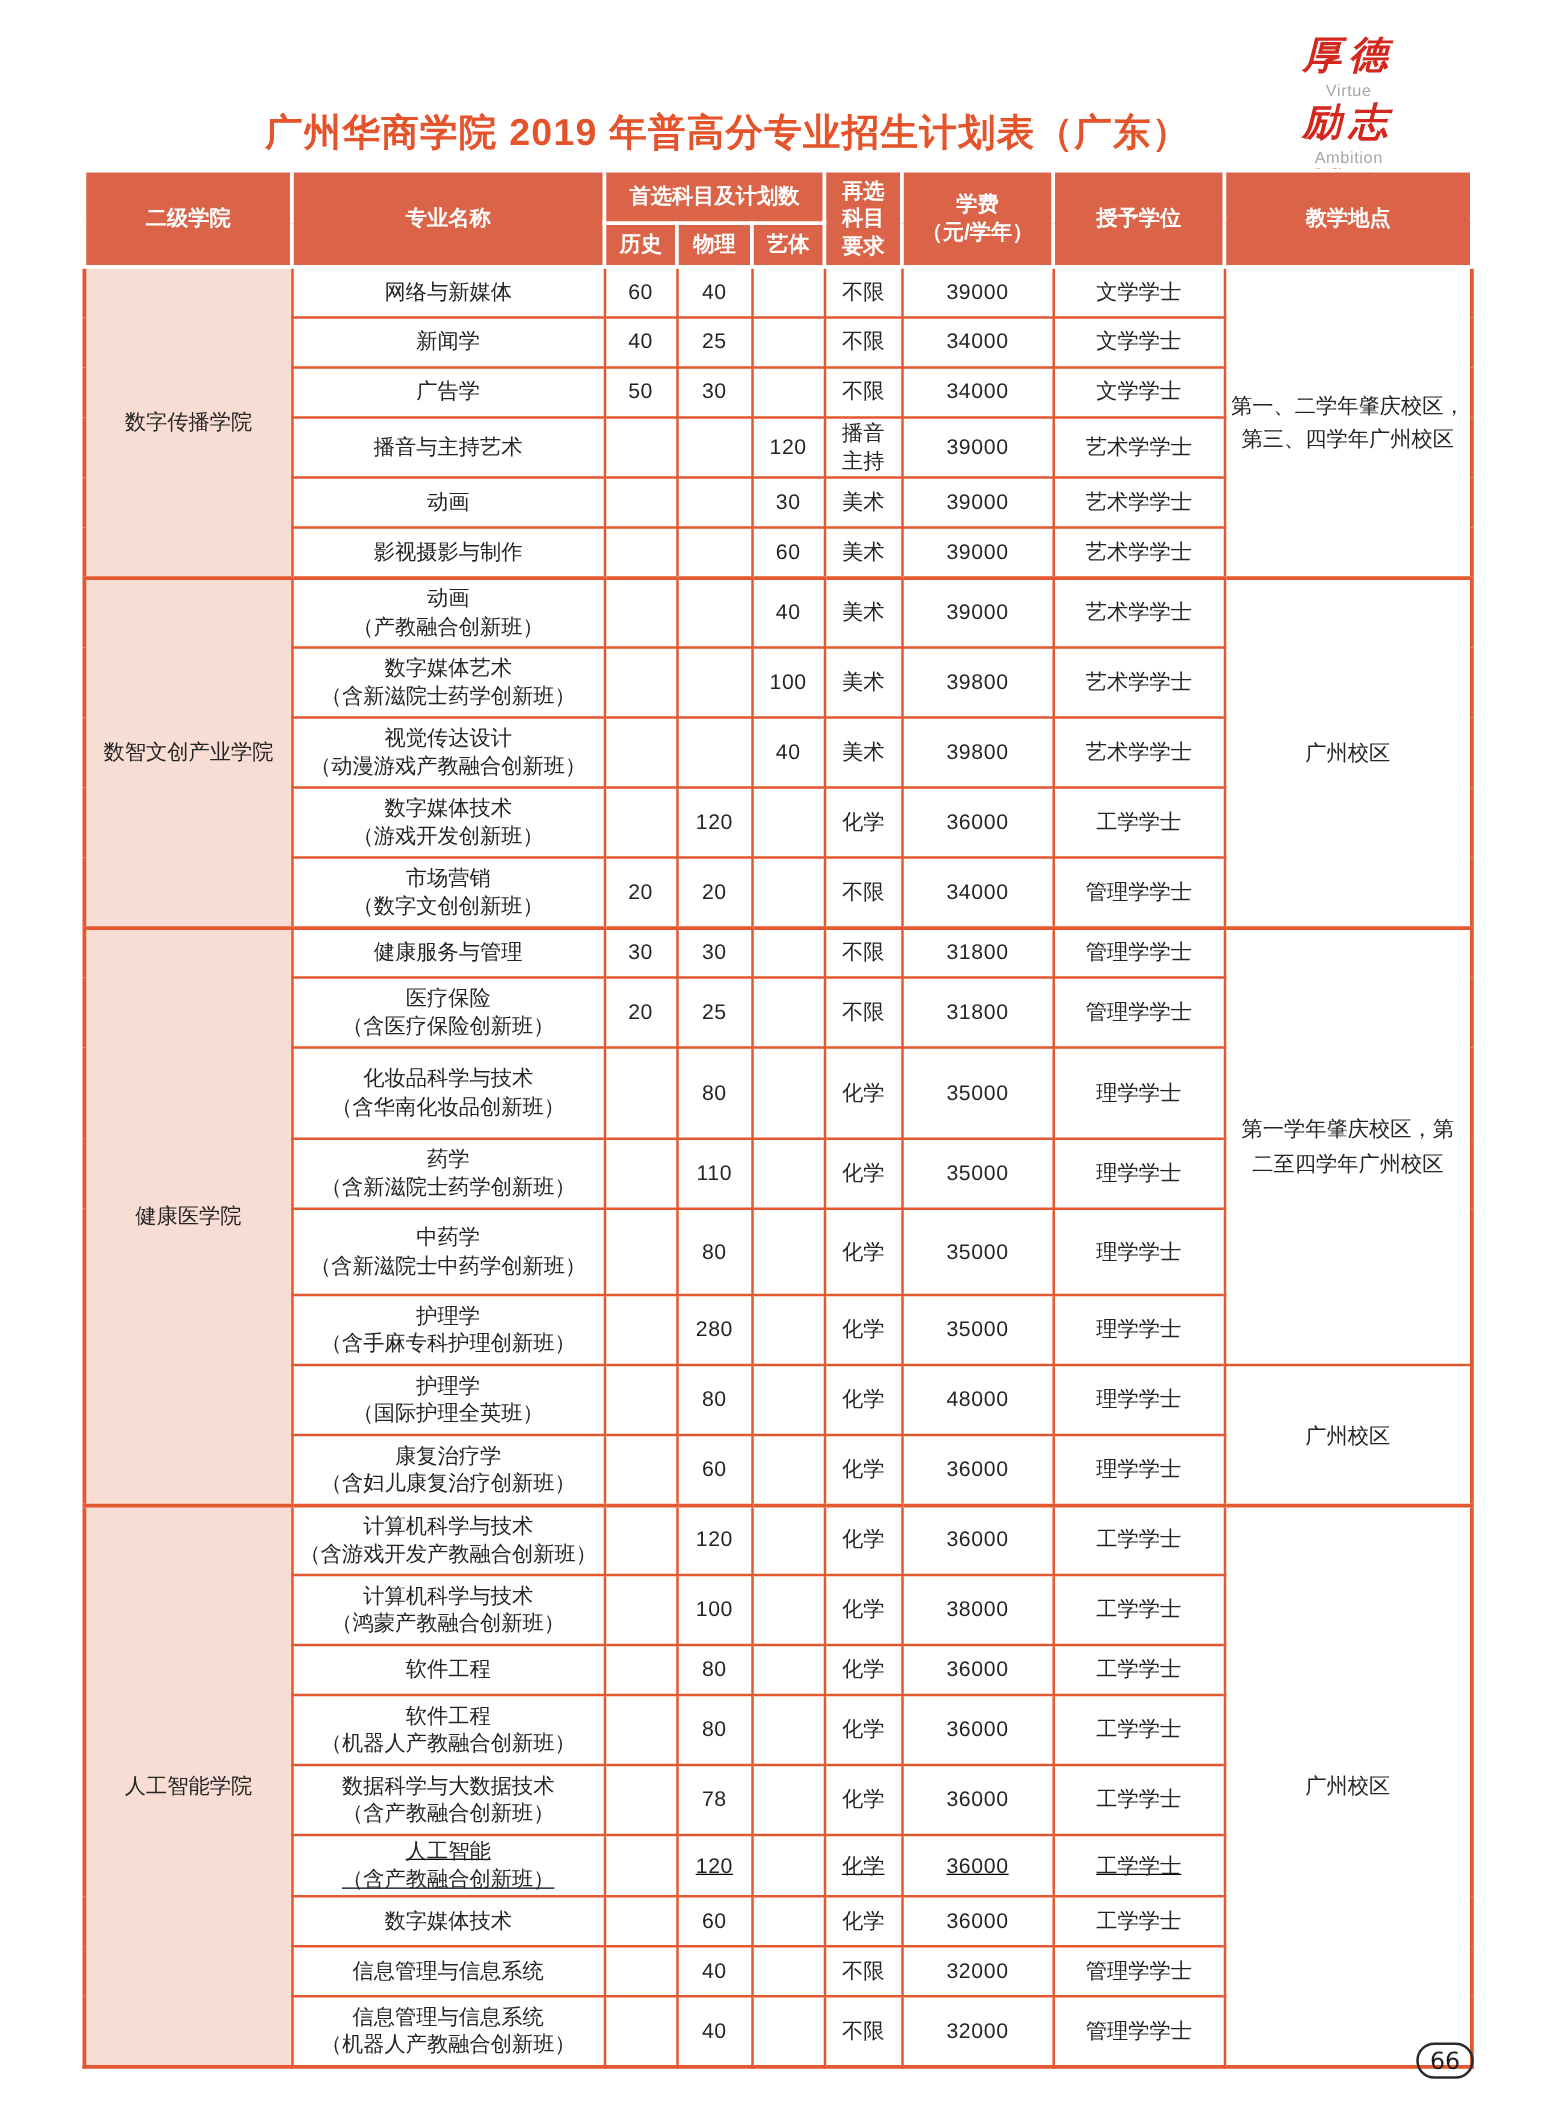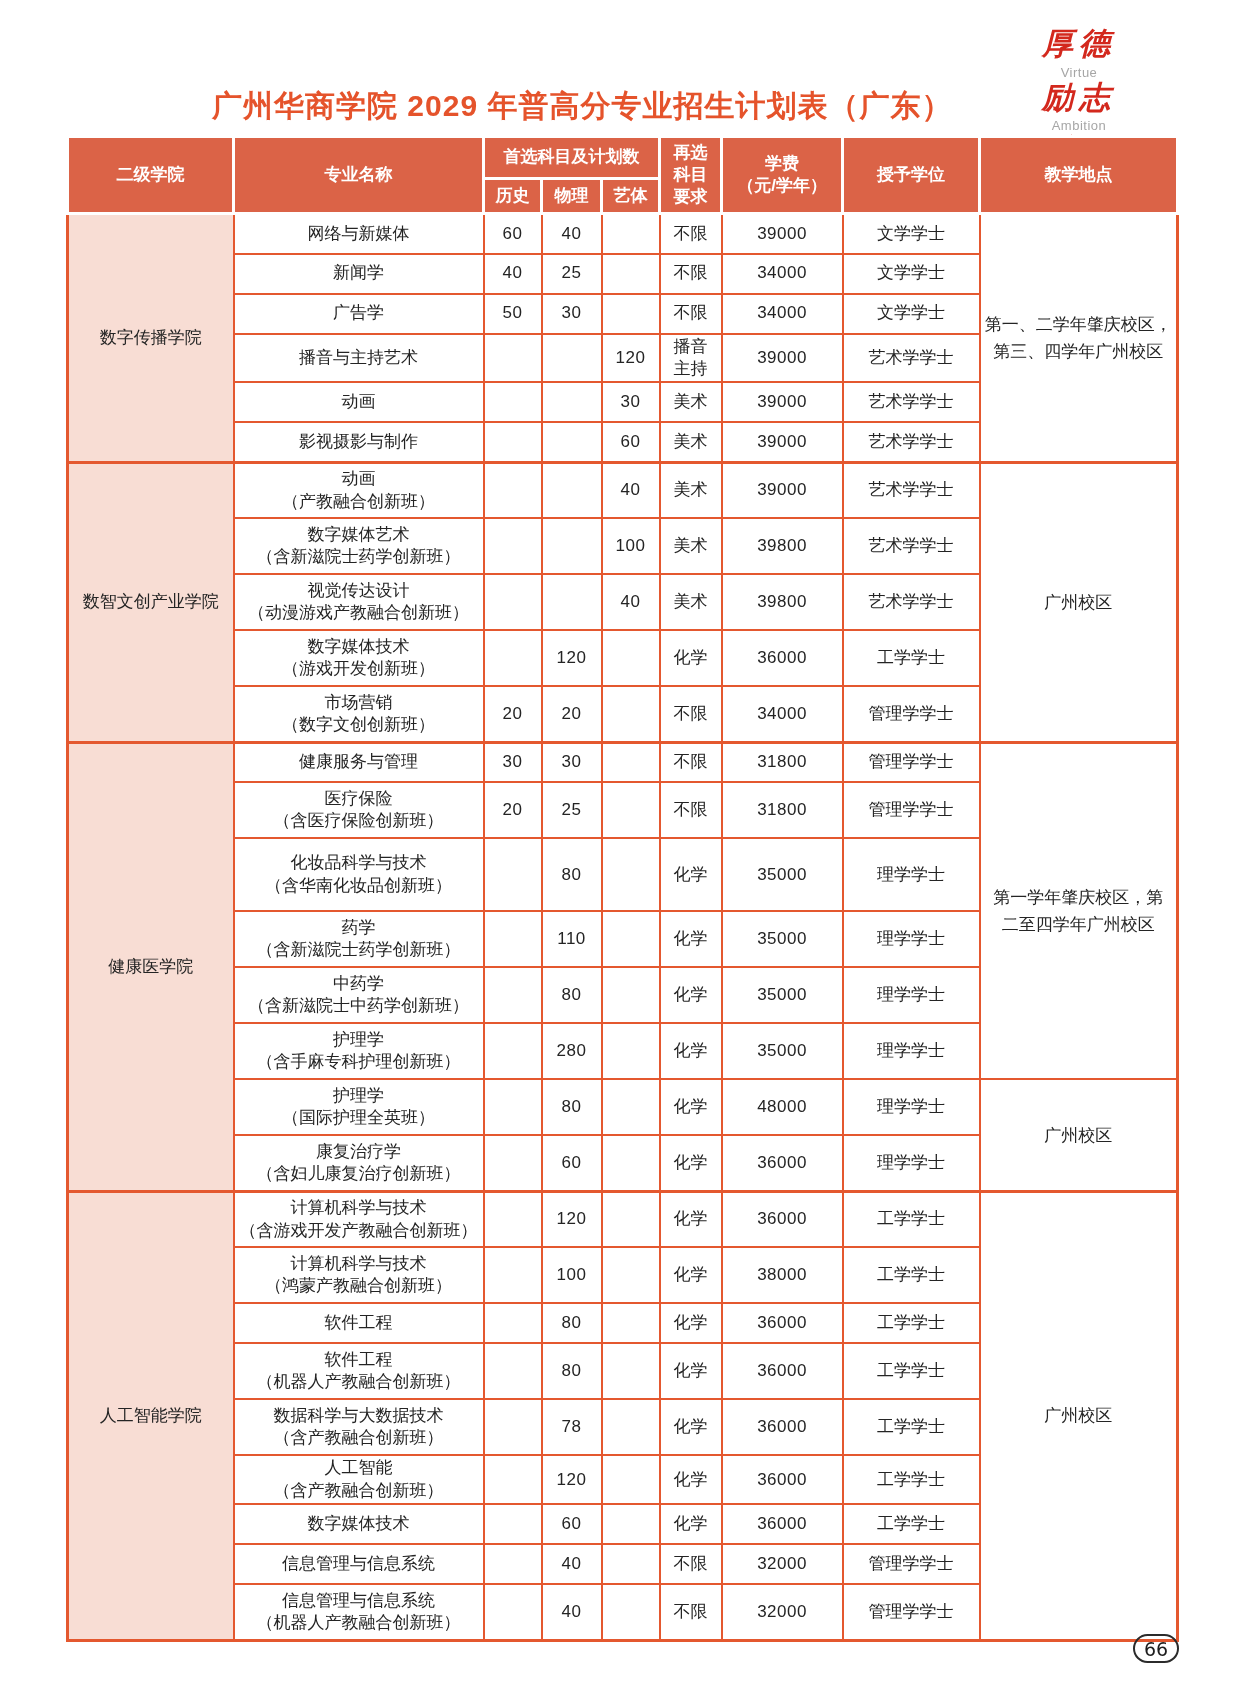--- a/index.html
+++ b/index.html
@@ -84,21 +84,21 @@
       <div class="motto-cn">博学</div>
       <div class="motto-en">Erudition</div>
     </div>
     <div class="motto-item">
       <div class="motto-cn">创新</div>
       <div class="motto-en">Innovation</div>
     </div>
     <div class="motto-bar"></div>
   </div>
 
-  <div class="page-title">广州华商学院 2029 年普高分专业招生计划表（广东）</div>
+  <div class="page-title">广州华商学院 2019 年普高分专业招生计划表（广东）</div>
 
   <table class="plan-table">
     <colgroup>
       <col class="c-college">
         <col class="c-major">
         <col class="c-history">
         <col class="c-physics">
       <col class="c-arts">
         <col class="c-reselect">
         <col class="c-tuition">
@@ -270,21 +270,21 @@
         <tr style="height: 56px;">
           <td class="major-cell">药学
 （含新滋院士药学创新班）</td>
           <td class="num-cell"></td>
           <td class="num-cell">110</td>
           <td class="num-cell"></td>
           <td class="reselect-cell">化学</td>
           <td class="num-cell">35000</td>
           <td class="degree-cell">理学学士</td>
         </tr>
-        <tr style="height: 56px;">
+        <tr style="height: 69px;">
           <td class="major-cell">中药学
 （含新滋院士中药学创新班）</td>
           <td class="num-cell"></td>
           <td class="num-cell">80</td>
           <td class="num-cell"></td>
           <td class="reselect-cell">化学</td>
           <td class="num-cell">35000</td>
           <td class="degree-cell">理学学士</td>
         </tr>
         <tr style="height: 56px;">
@@ -362,21 +362,21 @@
         <tr style="height: 56px;">
           <td class="major-cell">数据科学与大数据技术
 （含产教融合创新班）</td>
           <td class="num-cell"></td>
           <td class="num-cell">78</td>
           <td class="num-cell"></td>
           <td class="reselect-cell">化学</td>
           <td class="num-cell">36000</td>
           <td class="degree-cell">工学学士</td>
         </tr>
-        <tr style="height: 44px;">
+        <tr style="height: 44px; text-decoration: underline;">
           <td class="major-cell">人工智能
 （含产教融合创新班）</td>
           <td class="num-cell"></td>
           <td class="num-cell">120</td>
           <td class="num-cell"></td>
           <td class="reselect-cell">化学</td>
           <td class="num-cell">36000</td>
           <td class="degree-cell">工学学士</td>
         </tr>
         <tr style="height: 40px;">

